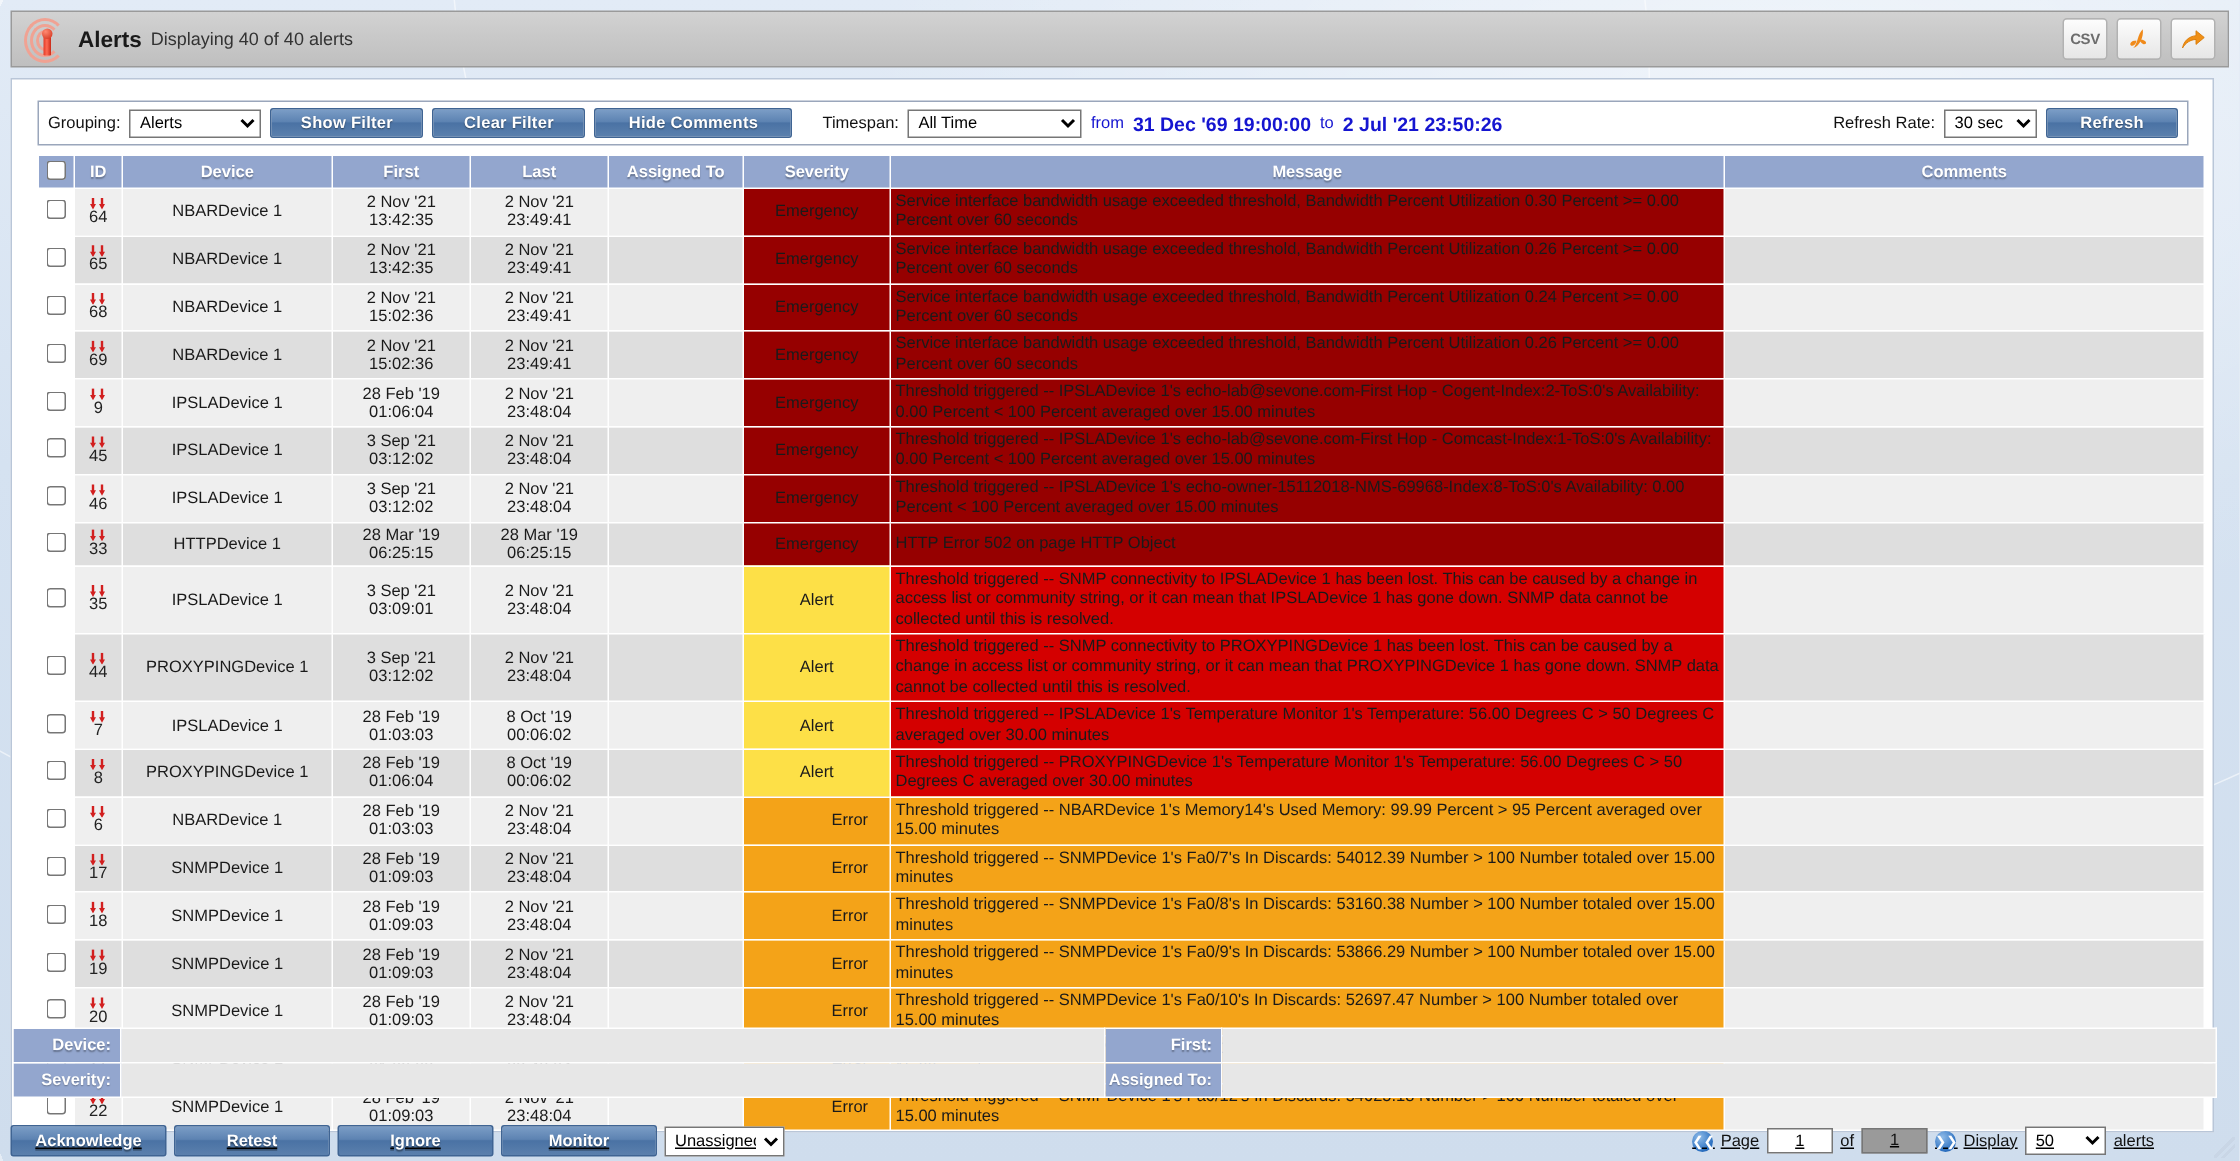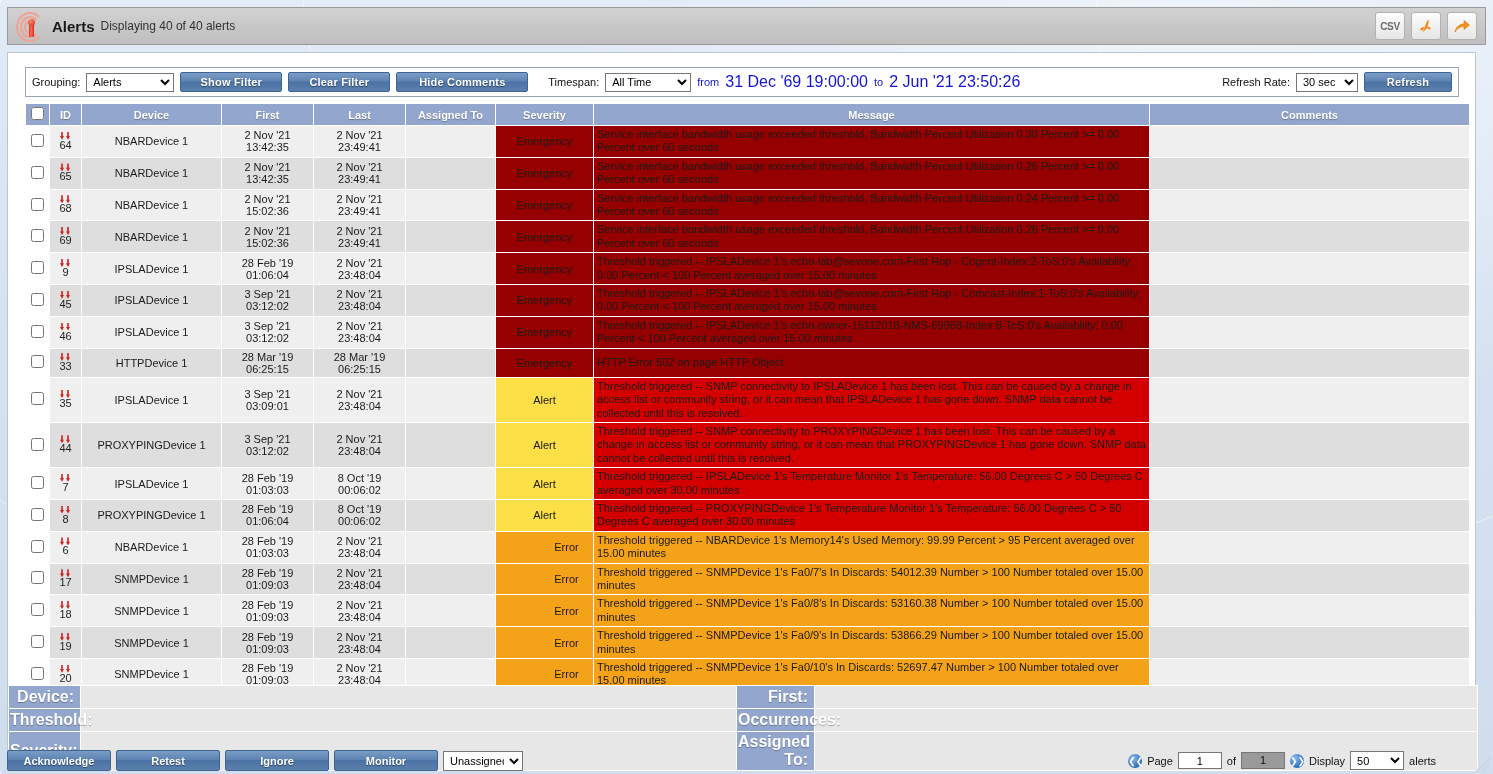--- a/index.html
+++ b/index.html
@@ -78,21 +78,21 @@
   .btn-blue {
     height: 20px; min-width: 102px; padding: 0 10px;
     background: linear-gradient(180deg,#7b9dc6 0%, #5d83b2 45%, #4a72a4 50%, #5b80ad 100%);
     border: 1px solid #3f6493; border-radius: 2px;
     color: #fff; font-size: 11px; font-weight: bold;
     text-shadow: 0 1px 1px rgba(0,0,0,.45);
     display: flex; align-items: center; justify-content: center;
     cursor: pointer; letter-spacing: .2px;
   }
   .sp { flex: 1 1 auto; }
-  .ts-link { color: #1515d0; font-weight: normal; font-size: 16px; }
+  .ts-link { color: #1515d0; font-weight: bold; font-size: 13px; }
   .ts-plain { color: #1515d0; font-size: 11px; }
 
   
   .tablewrap { position: absolute; left: 17px; top: 50px; width: 1434px; }
   table.grid { border-collapse: collapse; width: 1434px; table-layout: fixed; }
   table.grid th {
     background: #93a6ce; color: #fff; font-size: 11px; font-weight: bold;
     height: 22px; border: 1px solid #ffffff; text-align: center;
     text-shadow: 0 1px 1px rgba(0,0,0,.3);
   }
@@ -134,33 +134,33 @@
   td.sev.error { background: #f4a318; color: #1a1a1a; padding-left: 47px; }
 
   td.msg { color: #fff; line-height: 1.22; padding: 3px 4px; }
   td.msg.emergency { background: #960000; }
   td.msg.alert { background: #d40000; }
   td.msg.error { background: #f4a318; color: #1a1a1a; }
 
   
   .detail { position: absolute; left: 0px; top: 632px; width: 1469px; }
   table.det { border-collapse: collapse; width: 1469px; table-layout: fixed; }
-  table.det td { border: 1px solid #ffffff; height: 23px; font-size: 16px; }
+  table.det td { border: 1px solid #ffffff; height: 23px; font-size: 11px; }
   td.dlabel {
     background: #93a6ce; color: #fff; font-weight: bold; text-align: right;
     padding-right: 6px; text-shadow: 0 1px 1px rgba(0,0,0,.3);
   }
   td.dval { background: #e7e7e7; }
   .w-l1 { width: 72px; } .w-v1 { width: 656px; }
   .w-l2 { width: 78px; } .w-v2 { width: 663px; }
 
   
   .actionbar {
     position: absolute; left: 7px; top: 749px; width: 1479px; height: 23px;
-    display: flex; align-items: center; gap: 5px;
+    display: flex; align-items: center; gap: 5px; text-decoration: underline;
   }
   .btn-act {
     height: 21px; width: 104px;
     background: linear-gradient(180deg,#7b9dc6 0%, #5d83b2 45%, #4a72a4 50%, #5b80ad 100%);
     border: 1px solid #3f6493; border-radius: 2px;
     color: #fff; font-size: 11px; font-weight: bold;
     text-shadow: 0 1px 1px rgba(0,0,0,.45);
     display: flex; align-items: center; justify-content: center; cursor: pointer;
   }
   .pager { margin-left: auto; display: flex; align-items: center; gap: 5px; padding-right: 50px; }
@@ -226,27 +226,27 @@
 
     <div class="filterbar">
       <span class="lbl">Grouping:</span>
       <select class="sel" style="width:88px">
         <option>Alerts</option>
       </select>
       <div class="btn-blue">Show Filter</div>
       <div class="btn-blue">Clear Filter</div>
       <div class="btn-blue" style="min-width:132px">Hide Comments</div>
       <span class="lbl" style="margin-left:14px">Timespan:</span>
-      <select class="sel" style="width:86px">
+      <select class="sel" style="width:116px">
         <option>All Time</option>
       </select>
       <span class="ts-plain">from</span>
       <span class="ts-link">31 Dec '69 19:00:00</span>
       <span class="ts-plain">to</span>
-      <span class="ts-link">2 Jun '21 23:50:26</span>
+      <span class="ts-link">2 Jul '21 23:50:26</span>
       <div class="sp"></div>
       <span class="lbl">Refresh Rate:</span>
       <select class="sel" style="width:62px">
         <option>30 sec</option>
       </select>
       <div class="btn-blue" style="min-width:88px">Refresh</div>
     </div>
 
     <div class="tablewrap">
       <table class="grid">
@@ -746,26 +746,20 @@
     <div class="detail">
       <table class="det">
         <tbody>
             <tr>
           <td class="dlabel w-l1">Device:</td>
           <td class="dval w-v1"></td>
           <td class="dlabel w-l2">First:</td>
           <td class="dval w-v2"></td>
         </tr>
         <tr>
-          <td class="dlabel">Threshold:</td>
-          <td class="dval"></td>
-          <td class="dlabel">Occurrences:</td>
-          <td class="dval"></td>
-        </tr>
-        <tr>
           <td class="dlabel">Severity:</td>
           <td class="dval"></td>
           <td class="dlabel">Assigned To:</td>
           <td class="dval"></td>
         </tr>
 
       </tbody>
         </table>
     </div>
   </div>

